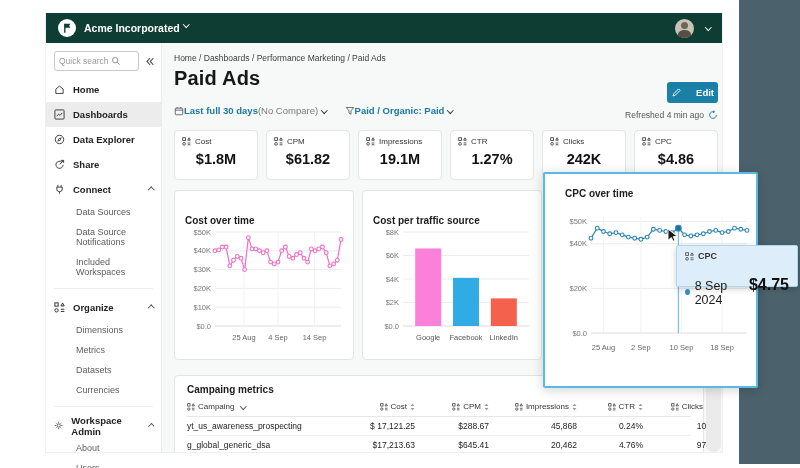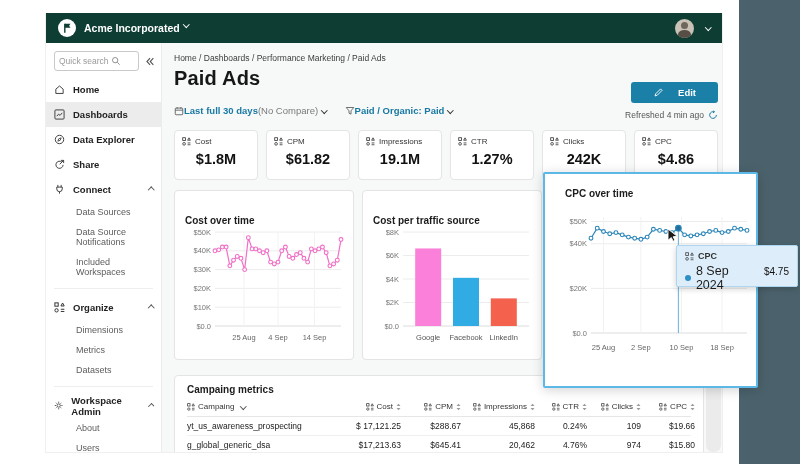--- a/index.html
+++ b/index.html
@@ -40,56 +40,56 @@
   .icn{color:#333}
 
   
   .main{position:absolute;left:116px;top:30px;right:0;bottom:0;background:#f7f8f8;overflow:hidden}
   .breadcrumb{position:absolute;left:12px;top:10px;font-size:8.5px;color:#3c3c3c;cursor:pointer}
   .page-title{position:absolute;left:12px;top:24px;font-size:20px;font-weight:bold;color:#171717;letter-spacing:.2px}
   .filters{position:absolute;left:12px;top:62px;display:flex;align-items:center;gap:18px;font-size:9.5px}
   .filter-chip{display:flex;align-items:center;gap:0;color:#333;cursor:pointer}
   .filter-chip b{color:var(--accent);font-weight:bold}
   .filter-chip .sfx{color:#7a7a7a}
-  .edit-btn{position:absolute;right:4px;top:39px;height:21px;background:var(--btn);color:#fff;border:none;border-radius:3px;font-size:9.5px;font-weight:bold;display:flex;align-items:center;gap:14px;padding:0 22px;cursor:pointer;font-family:inherit}
+  .edit-btn{position:absolute;right:4px;top:39px;height:21px;background:var(--btn);color:#fff;border:none;border-radius:3px;font-size:9.5px;font-weight:bold;display:flex;align-items:center;gap:14px;padding:0 4px;cursor:pointer;font-family:inherit}
   .refreshed{position:absolute;right:4px;top:67px;font-size:8.5px;color:#555;display:flex;align-items:center;gap:4px}
 
   .kpi-row{position:absolute;left:12px;right:4px;top:87px;height:50px;display:flex;gap:8px}
   .kpi{flex:1;background:#fff;border:1px solid #e4e4e4;border-radius:4px;padding:6px 7px;cursor:pointer}
   .kpi-label{display:flex;align-items:center;gap:4px;font-size:8px;color:#333}
   .kpi-value{text-align:center;font-size:14.5px;font-weight:bold;color:#111;margin-top:5px}
 
   .card{position:absolute;background:#fff;border:1px solid #e4e4e4;border-radius:4px;padding:24px 10px}
   .card-title{font-size:10px;font-weight:bold;color:#1c1c1c}
   .chart1{left:12px;top:147px;width:180px;height:170px}
   .chart2{left:200px;top:147px;width:180px;height:170px}
   .table-card{left:12px;top:332px;width:530px;height:110px;padding:8px 12px}
 
-  .tbl{display:grid;grid-template-columns:146px 66px 58px 72px 50px 52px 52px;column-gap:2px;align-items:center}
+  .tbl{display:grid;grid-template-columns:146px 66px 58px 72px 50px 52px 52px;column-gap:16px;align-items:center}
   .tbl-head{margin-top:7px;padding-bottom:5px;border-bottom:1px solid #e6e6e6}
   .th{display:flex;align-items:center;gap:3px;font-size:8px;color:#333;cursor:pointer}
   .th.num{justify-content:flex-end}
   .tbl-row{border-bottom:1px solid #f0f0f0;height:19px;cursor:pointer}
   .td{font-size:8.5px;color:#222}
   .td.num{text-align:right}
 
   .scroll-strip{position:absolute;right:1px;top:339px;width:15px;height:70px;background:#ebebeb;border-radius:7px;cursor:pointer}
 
   
   .popup{position:absolute;left:543px;top:172px;width:215px;height:216px;background:#fff;border:2px solid var(--pop);border-radius:2px;box-shadow:0 2px 12px rgba(0,0,0,.18);z-index:5;padding:14px 8px 12px 12px}
   .popup .card-title{margin-left:8px}
   .popup svg{margin-top:6px}
 
   
   .tooltip{position:absolute;left:676px;top:245px;width:122px;height:42px;background:#ddeefa;border:1px solid #aed6f0;border-radius:2px;box-shadow:0 2px 6px rgba(0,0,0,.18);z-index:8;padding:5px 8px}
   .tt-row1{display:flex;align-items:center;gap:4px;font-size:9px;font-weight:bold;color:#333}
-  .tt-row2{display:flex;align-items:baseline;gap:5px;margin-top:3px}
+  .tt-row2{display:flex;align-items:baseline;gap:5px;margin-top:15px}
   .tt-dot{width:6px;height:6px;border-radius:50%;background:#2d8fc7;align-self:center}
   .tt-date{font-size:12.5px;color:#1c1c1c}
-  .tt-val{font-size:10px;font-weight:normal;color:#101010;margin-left:auto}
+  .tt-val{font-size:16px;font-weight:bold;color:#101010;margin-left:auto}
 
   .cursor{position:absolute;left:666px;top:228px;z-index:9;pointer-events:none}
 
   text{font-family:"Liberation Sans",sans-serif}
 </style>
 </head>
 <body>
 
 <svg width="0" height="0" style="position:absolute">
   <defs>
@@ -245,20 +245,21 @@
     <div class="nav-item">
       <svg width="11" height="11" class="icn">
           <use href="#micon"></use>
         </svg>
       <span>Organize</span>
       <span class="spacer chev up"></span>
     </div>
     <span class="nav-sub">Dimensions</span>
     <span class="nav-sub">Metrics</span>
     <span class="nav-sub">Datasets</span>
+    <span class="nav-sub">Currencies</span>
 
     <div class="nav-div"></div>
     <div class="nav-item">
       <svg width="11" height="11" class="icn">
           <use href="#gear"></use>
         </svg>
       <span>Workspace Admin</span>
       <span class="spacer chev up"></span>
     </div>
     <span class="nav-sub">About</span>

